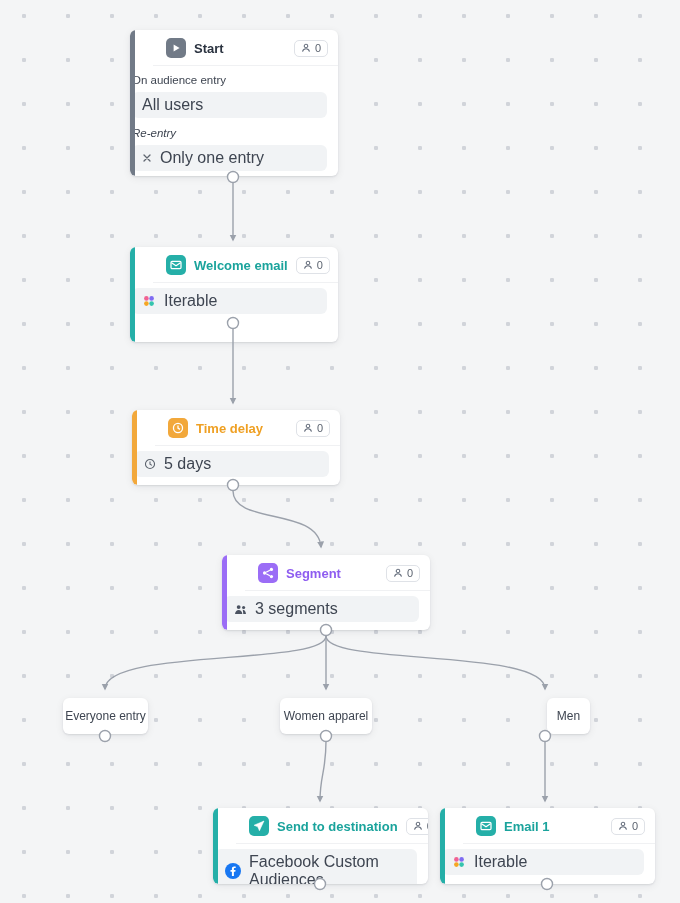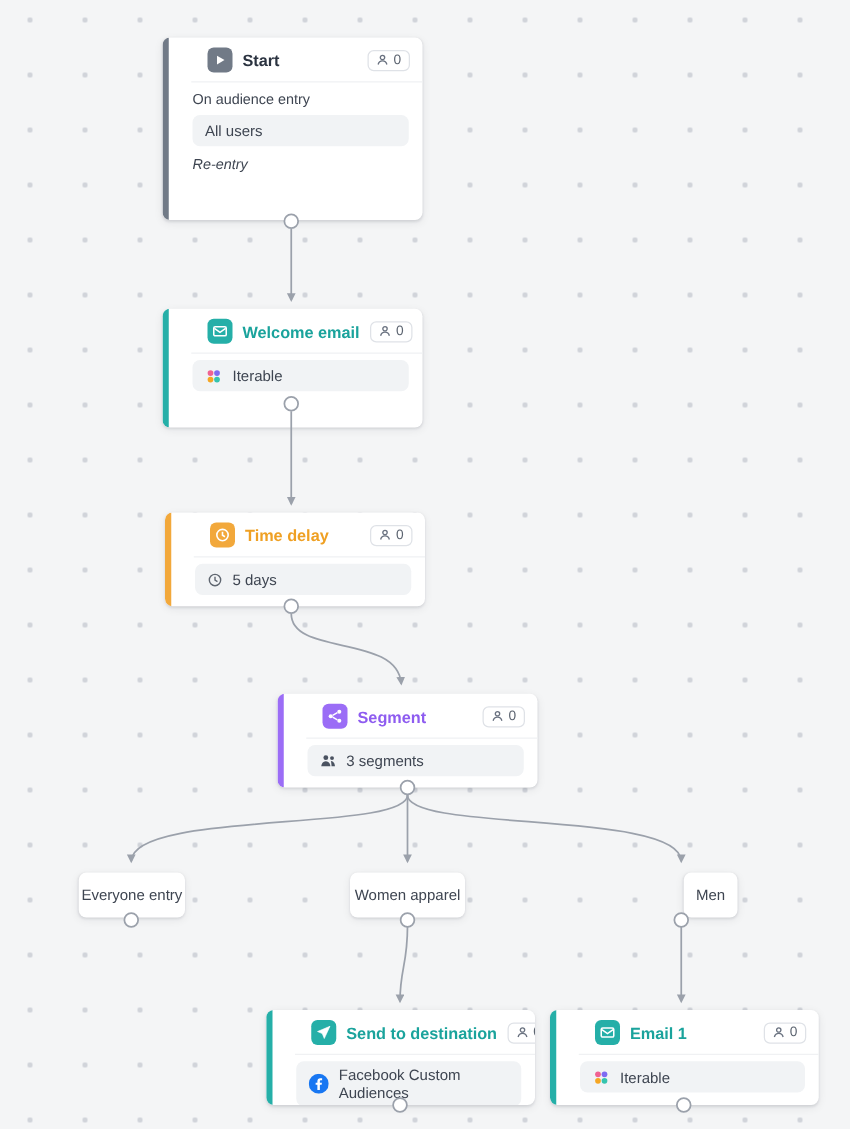--- a/index.html
+++ b/index.html
@@ -27,27 +27,27 @@
   .t-teal   { color:#1aa39c; }
   .t-orange { color:#efa023; }
   .t-purple { color:#8e5cf0; }
 
   .badge {
     display:flex; align-items:center; gap:4px; flex:none;
     border:1px solid #dfe2e7; border-radius:5px; padding:2px 6px;
     font-size:11px; color:#5c6470; background:#fff; line-height:1;
   }
 
-  .body { padding:5px 11px 10px 24px; }
+  .body { padding:5px 11px 10px 2px; }
   .flabel { font-size:11.5px; color:#3e4551; margin:2px 0 5px; line-height:14px; }
   .fbox + .flabel { margin-top:8px;font-style:italic; }
   .fbox {
     display:flex; align-items:center; gap:8px;
     background:#f1f3f5; border-radius:6px; padding:4px 10px;
-    font-size:12px; color:#3e4551; min-height:25px;
+    font-size:16px; color:#3e4551; min-height:25px;
   }
   .fbox svg { flex:none; display:block; }
 
   .ic { width:20px; height:20px; border-radius:5px; display:flex; align-items:center; justify-content:center; flex:none; }
   .ic-gray   { background:#717a87; }
   .ic-teal   { background:#25afa8; }
   .ic-orange { background:#f2a83b; }
   .ic-purple { background:#9b6df6; }
 
   .branch {
@@ -80,20 +80,26 @@
           </svg>
         <span>0</span>
       </span>
     </div>
     <div class="body">
       <div class="flabel">On audience entry</div>
       <div class="fbox">
         <span>All users</span>
       </div>
       <div class="flabel">Re-entry</div>
+      <div class="fbox">
+        <svg width="10" height="10" viewBox="0 0 10 10">
+            <path d="M2 2 L8 8 M8 2 L2 8" stroke="#5f6670" stroke-width="1.3" stroke-linecap="round"></path>
+          </svg>
+        <span>Only one entry</span>
+      </div>
     </div>
   </div>
 
   <div class="node" style="left:130px; top:247px; width:208px; height:95px;">
     <span class="accent" style="background:#25afa8"></span>
     <div class="hdr">
       <span class="ic ic-teal">
         <svg width="12" height="10" viewBox="0 0 14 12">
             <rect x="1" y="1.6" width="12" height="8.8" rx="1.4" fill="none" stroke="#fff" stroke-width="1.5"></rect>
             <path d="M1.6 3.2 L7 7 L12.4 3.2" fill="none" stroke="#fff" stroke-width="1.5"></path>

